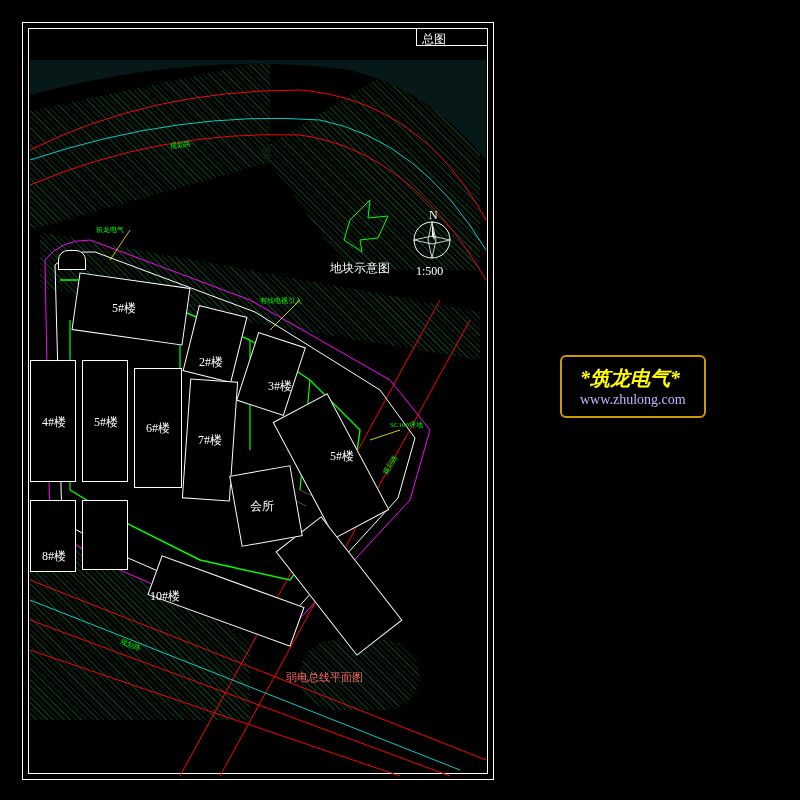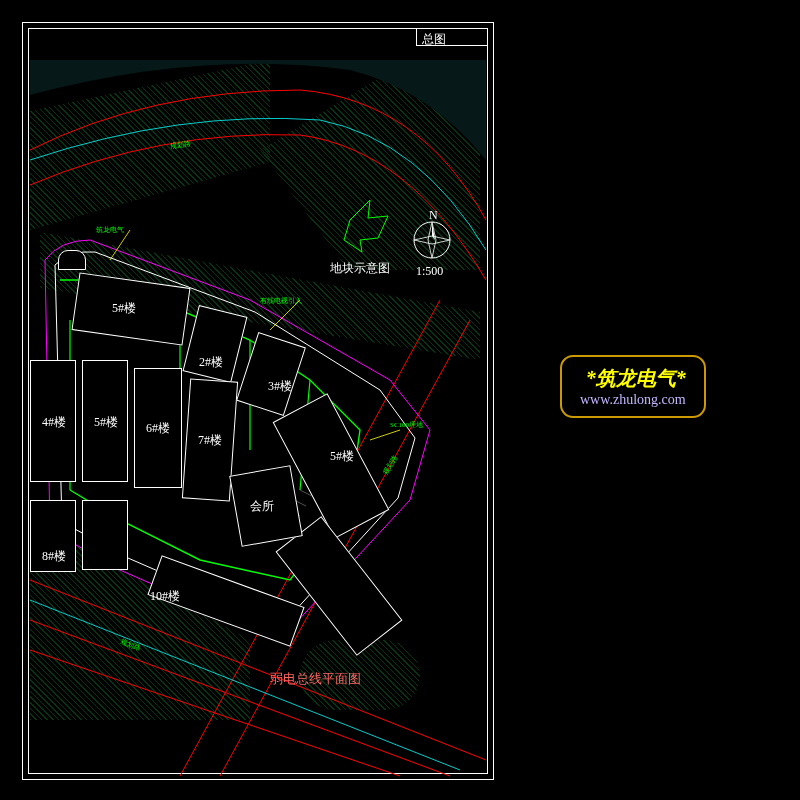--- a/index.html
+++ b/index.html
@@ -2,21 +2,21 @@
 <html><head>
 <meta charset="utf-8">
 <style>
 body{margin:0;background:#000;width:800px;height:800px;font-family:SimSun,serif;position:relative;overflow:hidden}
 .canvas{position:absolute;left:0;top:0;width:800px;height:800px}
 .frame{position:absolute;border:1px solid #fff}
 .hatch{position:absolute;background-image:repeating-linear-gradient(45deg,#0a4a1a 0,#0a4a1a 1px,transparent 1px,transparent 4px);opacity:.7}
 .bldg{position:absolute;border:1px solid #fff;background:#000}
 .lbl{position:absolute;color:#fff;font-size:12px;white-space:nowrap}
 .lblg{position:absolute;color:#0f0;font-size:7px}
-.watermark{position:absolute;border:2px solid #c90;border-radius:13px;padding:8px 18px;text-align:right;background:#000}
+.watermark{position:absolute;border:2px solid #c90;border-radius:6px;padding:8px 18px;text-align:left;background:#000}
 .watermark .t1{color:#ff0;font-size:20px;font-style:italic;font-weight:bold}
 .watermark .t2{color:#c4b5fd;font-size:14px}
 .compass{position:absolute;width:44px;height:44px}
 svg{position:absolute;left:0;top:0}
 </style>
 </head>
 <body>
 
 <div class="canvas">
 
@@ -102,21 +102,21 @@
 
 <div class="lblg" style="left:170px;top:140px;transform:rotate(-8deg)">规划路</div>
 <div class="lblg" style="left:380px;top:460px;transform:rotate(-58deg)">规划路</div>
 <div class="lblg" style="left:120px;top:640px;transform:rotate(20deg)">规划路</div>
 
 <div class="lblg" style="left:96px;top:225px">筑龙电气</div>
 <div class="lblg" style="left:260px;top:296px">有线电视引入</div>
 <div class="lblg" style="left:390px;top:420px">SC100埋地</div>
 
 <div class="lbl" style="left:330px;top:260px">地块示意图</div>
-<div class="lbl" style="left:270px;top:670px;font-size:13px;color:#f66">弱电总线平面图</div>
+<div class="lbl" style="left:286px;top:670px;font-size:11px;color:#f66">弱电总线平面图</div>
 
 <div class="compass" style="left:410px;top:218px">
 <svg width="44" height="44">
 <circle cx="22" cy="22" r="18" stroke="#fff" fill="none" stroke-width="1"></circle>
 <path d="M22 4 L26 22 L22 40 L18 22 Z M4 22 L22 18 L40 22 L22 26 Z" stroke="#fff" fill="none" stroke-width="0.8"></path>
 <path d="M22 4 L25 22 L22 18 Z" fill="#fff"></path>
 </svg>
 </div>
 <div class="lbl" style="left:429px;top:208px">N</div>
 <div class="lbl" style="left:416px;top:264px">1:500</div>

